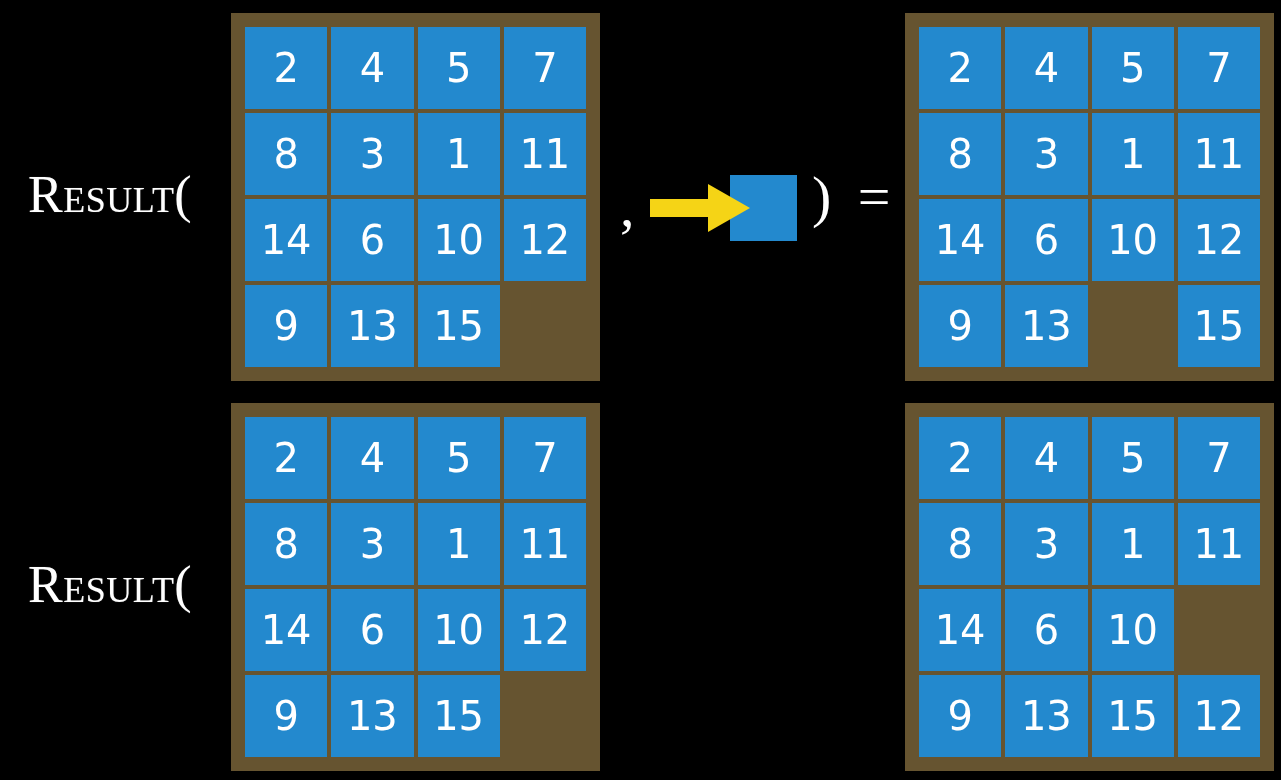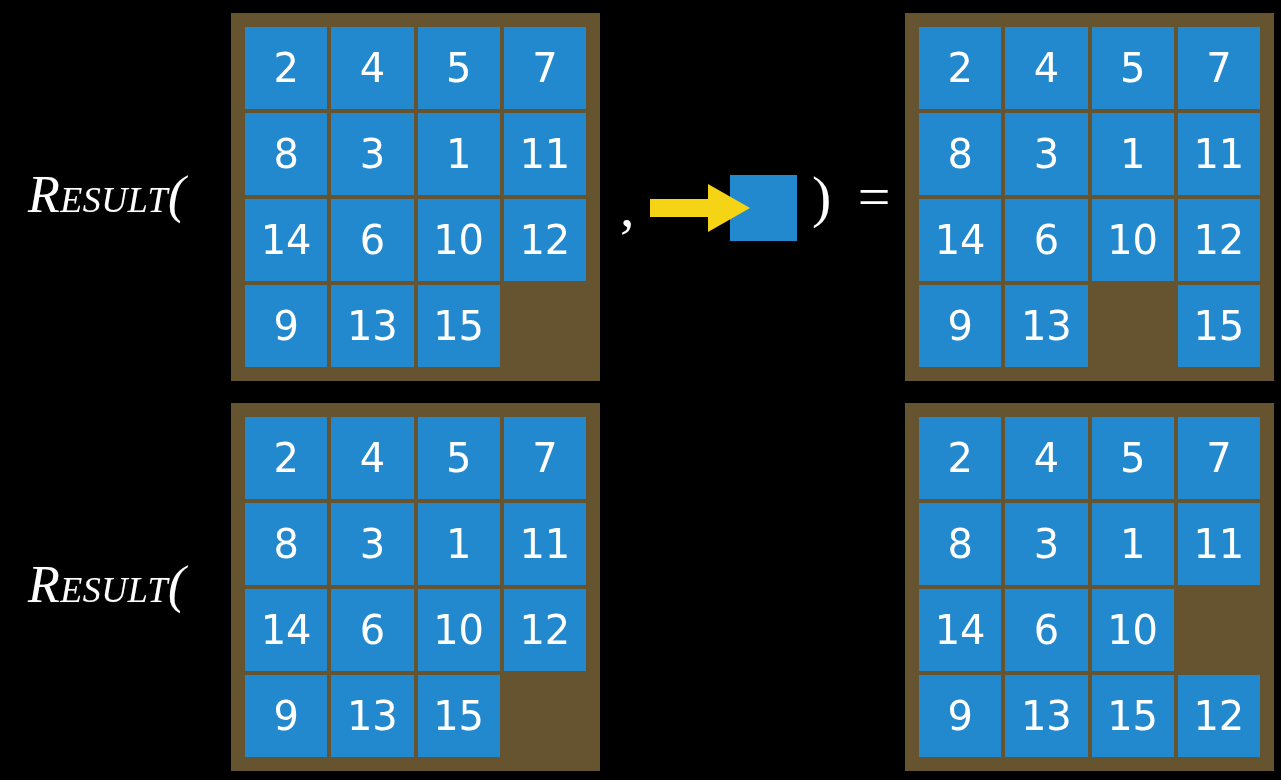--- a/index.html
+++ b/index.html
@@ -31,21 +31,20 @@
     top: 50%;
     transform: translateY(-50%);
     color: #ffffff;
     font-family: "Liberation Serif", "DejaVu Serif", serif;
     font-variant: small-caps;
     font-size: 52px;
     line-height: 1;
     letter-spacing: 0.5px;
     white-space: nowrap;
     text-shadow: 0 0 1px rgba(255,255,255,0.35);
-    font-style: italic;
   }
 
   
   .board {
     position: absolute;
     width: 369px;
     height: 368px;
     background: #665430;
     box-sizing: border-box;
     padding: 14px;

